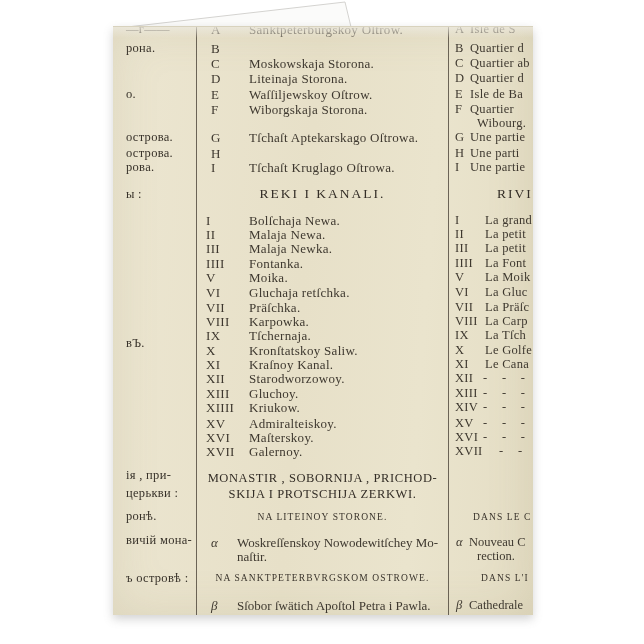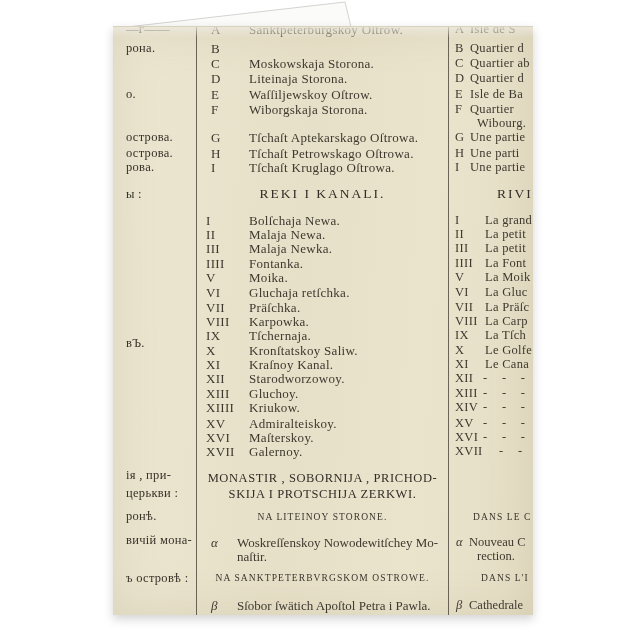--- a/index.html
+++ b/index.html
@@ -120,21 +120,20 @@
           <div class="row" style="top: 75px;">
             <span class="num">F</span>
             <span class="txt">Wiborgskaja Storona.</span>
           </div>
           <div class="row" style="top: 103px;">
             <span class="num">G</span>
             <span class="txt">Tſchaſt Aptekarskago Oſtrowa.</span>
           </div>
           <div class="row" style="top: 119px;">
             <span class="num">H</span>
-            <span class="txt">Tſchaſt Petrowskago Oſtrowa.</span>
           </div>
           <div class="row" style="top: 133px;">
             <span class="num">I</span>
             <span class="txt">Tſchaſt Kruglago Oſtrowa.</span>
           </div>
         </div>
 
       <div class="mid-head h-riv">REKI I KANALI.</div>
 
       <div>

